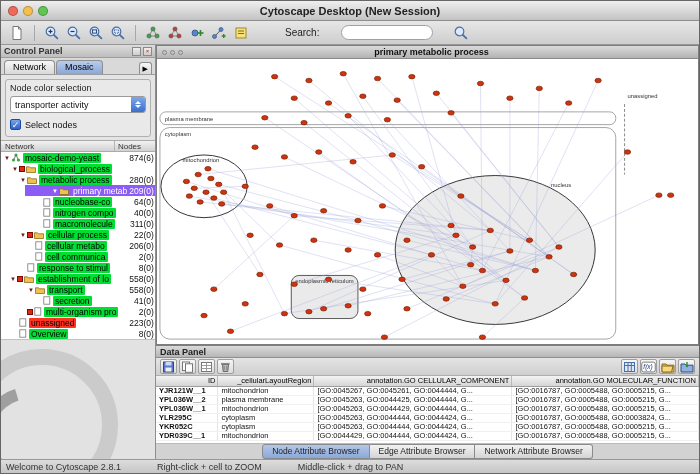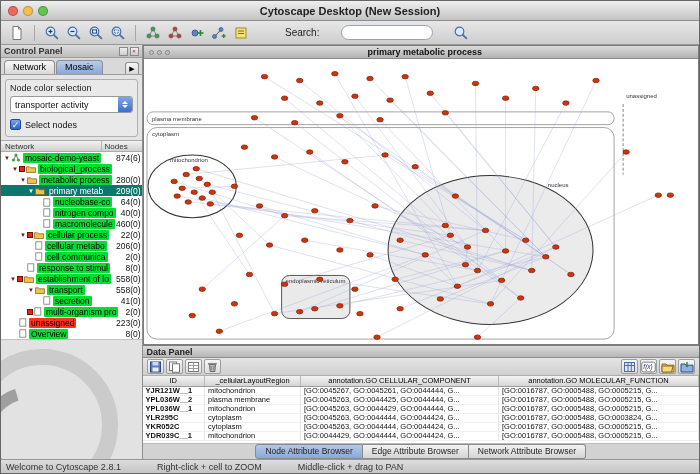--- a/index.html
+++ b/index.html
@@ -41,21 +41,21 @@
   .tri-up { width:0; height:0; border-left:3px solid transparent; border-right:3px solid transparent; border-bottom:3px solid #fff; }
   .tri-down { width:0; height:0; border-left:3px solid transparent; border-right:3px solid transparent; border-top:3px solid #fff; }
   .checkbox-row { display:flex; align-items:center; gap:4px; margin-top:6px; }
   .checkbox { width:11px; height:11px; border-radius:2px; background:linear-gradient(#7aa2e8,#2e62c8); border:1px solid #1d4a9e; color:#fff; font-size:9px; line-height:10px; text-align:center; }
   .checkbox-label { font-size:9px; color:#111; }
   .tree-header { flex:0 0 12px; display:flex; align-items:center; background:linear-gradient(#f2f2f2,#d1d1d1); border-top:1px solid #ababab; border-bottom:1px solid #ababab; font-size:8px; color:#333; }
   .tree-header .c1 { flex:1; padding-left:4px; border-right:1px solid #b5b5b5; height:100%; display:flex; align-items:center; }
   .tree-header .c2 { flex:0 0 40px; padding-left:3px; }
   .tree-body { flex:0 0 187px; background:#fff; overflow:hidden; }
   .tree-row { height:11px; display:flex; align-items:center; font-size:8.5px; white-space:nowrap; overflow:hidden; }
-  .tree-row.sel { background:#0f766e; }
+  .tree-row.sel { background:#8b5cf6;margin-left:24px; }
   .expander { width:8px; flex:0 0 8px; font-size:6px; color:#6b1a1a; text-align:center; }
   .tree-row.sel .expander { color:#fff; }
   .red-marker { width:6px; height:6px; flex:0 0 6px; background:#e02818; border:1px solid #7a0c00; margin-right:1px; }
   .tree-icon { margin-right:2px; display:inline-flex; flex:0 0 auto; }
   .chip { padding:0 2px; border-radius:1px; overflow:hidden; min-width:0; flex-shrink:1; }
   .chip.green { background:#00dd33; color:#000; }
   .chip.red { background:#ff3322; color:#000; }
   .tree-row.sel .chip { background:transparent; color:#fff; }
   .tree-count { margin-left:auto; flex:0 0 auto; padding-right:1px; color:#111; }
   .tree-row.sel .tree-count { color:#fff; }
@@ -75,21 +75,21 @@
 
   
   .data-panel { flex:0 0 114px; border-top:1px solid #7d7d7d; display:flex; flex-direction:column; background:#d9d9d9; min-height:0; }
   .dp-titlebar { flex:0 0 12px; background:linear-gradient(#dadada,#b6b6b6); border-bottom:1px solid #8f8f8f; display:flex; align-items:center; }
   .dp-title { font-size:9px; font-weight:bold; color:#222; padding-left:4px; }
   .dp-toolbar { flex:0 0 18px; display:flex; align-items:center; padding:0 4px; gap:2px; border-bottom:1px solid #aeaeae; background:linear-gradient(#e4e4e4,#cfcfcf); }
   .dp-btn { width:17px; height:15px; border:1px solid #9e9e9e; border-radius:2px; background:linear-gradient(#f6f6f6,#dcdcdc); display:flex; align-items:center; justify-content:center; padding:0; }
   .dp-right { margin-left:auto; display:flex; gap:2px; }
   .dp-table-wrap { flex:1; overflow:hidden; background:#fff; }
   table { width:100%; border-collapse:collapse; table-layout:fixed; }
-  th { font-size:7.5px; font-weight:normal; background:linear-gradient(#f3f3f3,#d5d5d5); border-right:1px solid #b9b9b9; border-bottom:1px solid #9e9e9e; height:10px; padding:0 2px; text-align:center; white-space:nowrap; overflow:hidden; }
+  th { font-size:7.5px; font-weight:normal; background:linear-gradient(#f3f3f3,#d5d5d5); border-right:1px solid #b9b9b9; border-bottom:1px solid #9e9e9e; height:10px; padding:0 2px; text-align:right; white-space:nowrap; overflow:hidden; }
   td { font-size:7.5px; height:8px; line-height:8px; padding:0 3px; border-right:1px solid #e6e6e6; border-bottom:1px solid #f0f0f0; white-space:nowrap; overflow:hidden; color:#111; }
   td.id { font-weight:bold; }
   .dp-tabs { flex:0 0 16px; display:flex; align-items:center; justify-content:center; background:#d2d2d2; border-top:1px solid #bcbcbc; }
   .seg-btn { font-size:8.5px; padding:1px 9px 2px; border:1px solid #8a8a8a; border-left:none; background:linear-gradient(#f2f2f2,#d4d4d4); color:#222; }
   .seg-btn:first-child { border-left:1px solid #8a8a8a; border-radius:3px 0 0 3px; }
   .seg-btn:last-child { border-radius:0 3px 3px 0; }
   .seg-btn.sel { background:linear-gradient(#b4c7e7,#8aa8d9); }
 
   
   .statusbar { flex:0 0 14px; background:linear-gradient(#dddddd,#c5c5c5); border-top:1px solid #979797; display:flex; align-items:center; font-size:9px; color:#333; padding:0 5px; gap:36px; }
@@ -299,21 +299,21 @@
             <span class="tree-count">40(0)</span>
           </div>
           <div class="tree-row" style="padding-left: 34px;">
             <span class="expander"></span>
             <span class="tree-icon">
               <svg width="8" height="9" viewBox="0 0 8 9">
                 <rect x="0.8" y="0.8" width="6" height="7.4" fill="#fff" stroke="#777" stroke-width="0.8"></rect>
               </svg>
             </span>
             <span class="chip green">macromolecule</span>
-            <span class="tree-count">460(0)</span>
+            <span class="tree-count">311(0)</span>
           </div>
           <div class="tree-row" style="padding-left: 18px;">
             <span class="expander">▼</span>
             <span class="red-marker"></span>
             <span class="tree-icon">
               <svg width="10" height="8" viewBox="0 0 10 8">
                 <path d="M0.5 1.8h3l1 1h5v4.7h-9z" fill="#f0c050" stroke="#8a6d1f" stroke-width="0.8"></path>
               </svg>
             </span>
             <span class="chip green">cellular process</span>

